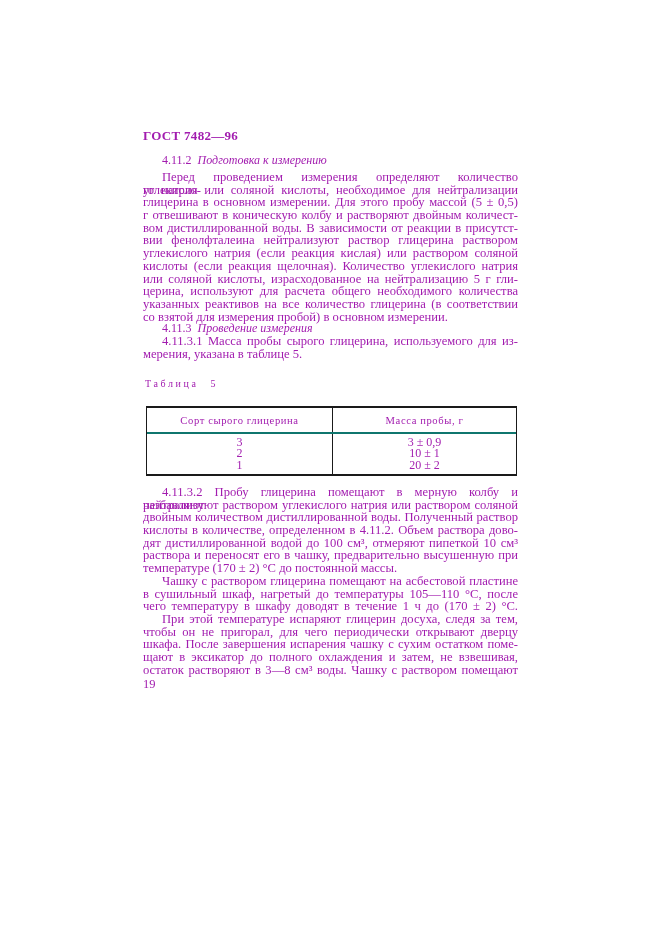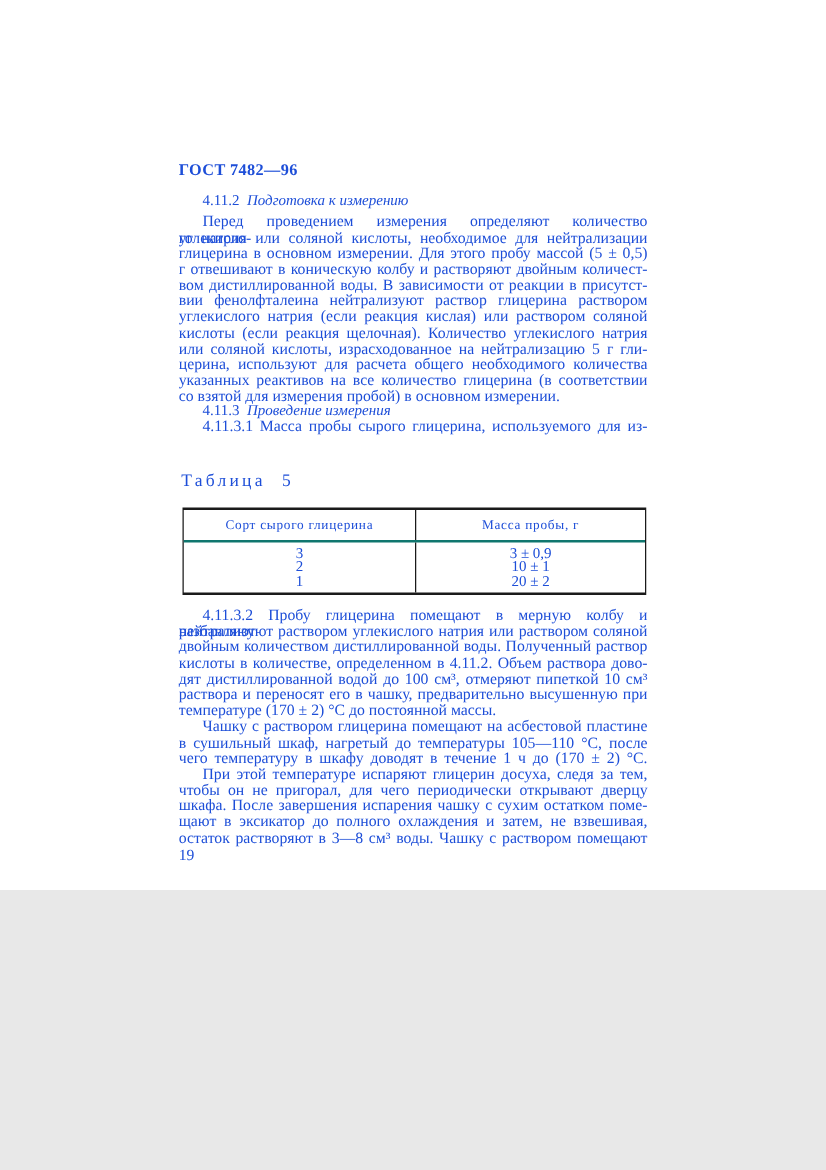--- a/index.html
+++ b/index.html
@@ -1,23 +1,23 @@
 <!DOCTYPE html>
 <html><head>
 <meta charset="utf-8">
 <style>
   html, body { margin: 0; padding: 0; background: #e8e8e8; }
   .page {
     position: relative;
     width: 661px;
-    height: 712px;
+    height: 936px;
     margin: 0 auto;
     background: #ffffff;
     font-family: "Liberation Serif", serif;
-    color: #1d4ed8;
+    color: #a21caf;
     overflow: hidden;
   }
   .doc-header {
     position: absolute;
     left: 143px;
     top: 128px;
     font-size: 13px;
     font-weight: bold;
     letter-spacing: 0.3px;
     white-space: nowrap;
@@ -43,21 +43,21 @@
     line-height: 13px;
     font-size: 12px;
     text-indent: 19px;
     white-space: nowrap;
   }
   .sec-heading .sec-title { font-style: italic; padding-left: 6px; }
   .tbl-label {
     position: absolute;
     left: 145px;
     top: 378px;
-    font-size: 14px;
+    font-size: 10px;
     letter-spacing: 2.6px;
     word-spacing: 7px;
     white-space: nowrap;
   }
   .data-table {
     position: absolute;
     left: 146px;
     top: 406px;
     width: 369px;
     border-top: 2px solid #1a1a1a;
@@ -115,20 +115,21 @@
     <div class="ln">указанных реактивов на все количество глицерина (в соответствии</div>
     <div class="ln end">со взятой для измерения пробой) в основном измерении.</div>
   </div>
 
   <div class="block sec-heading" style="top:322px;">
     <span>4.11.3</span><span class="sec-title">Проведение измерения</span>
   </div>
 
   <div class="block" style="top:335px;">
     <div class="ln ind">4.11.3.1  Масса пробы сырого глицерина, используемого для из-</div>
+    <div class="ln end">мерения, указана в таблице 5.</div>
   </div>
 
   <div class="tbl-label">Таблица 5</div>
 
   <div class="data-table">
     <div class="tr thead-row">
       <div class="th cell-divider">Сорт сырого глицерина</div>
       <div class="th">Масса пробы, г</div>
     </div>
     <div class="tr">

